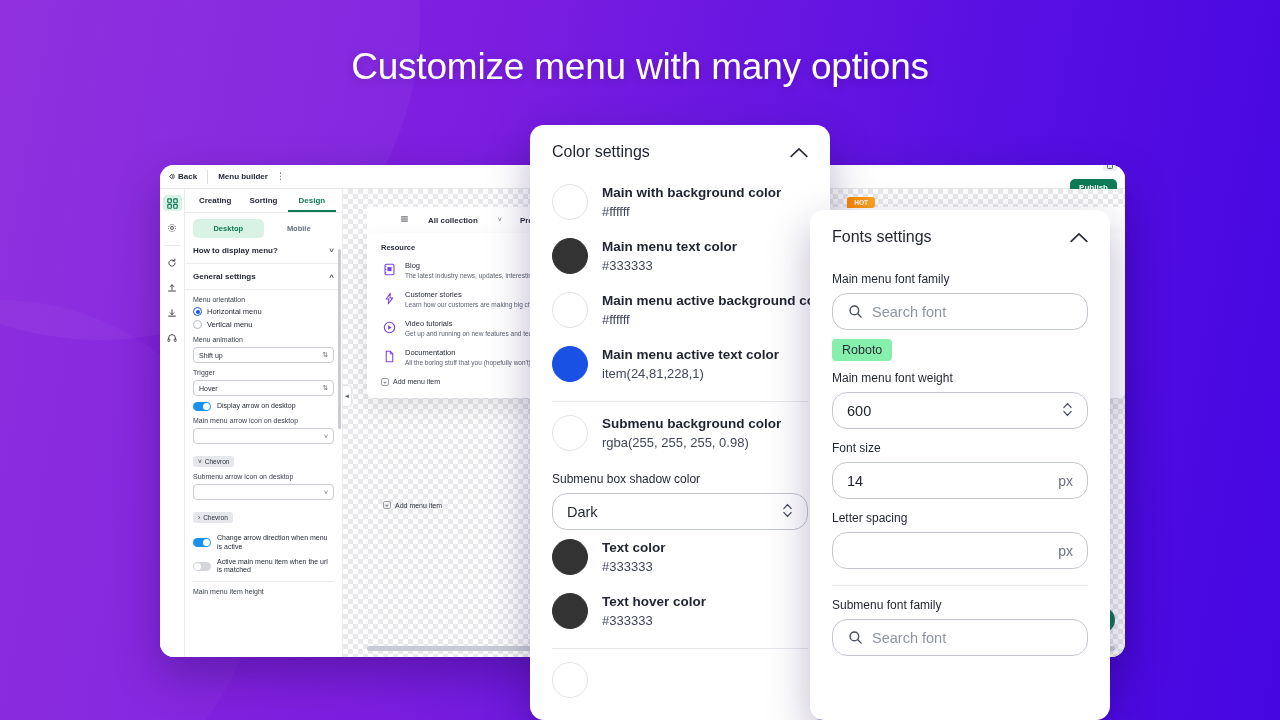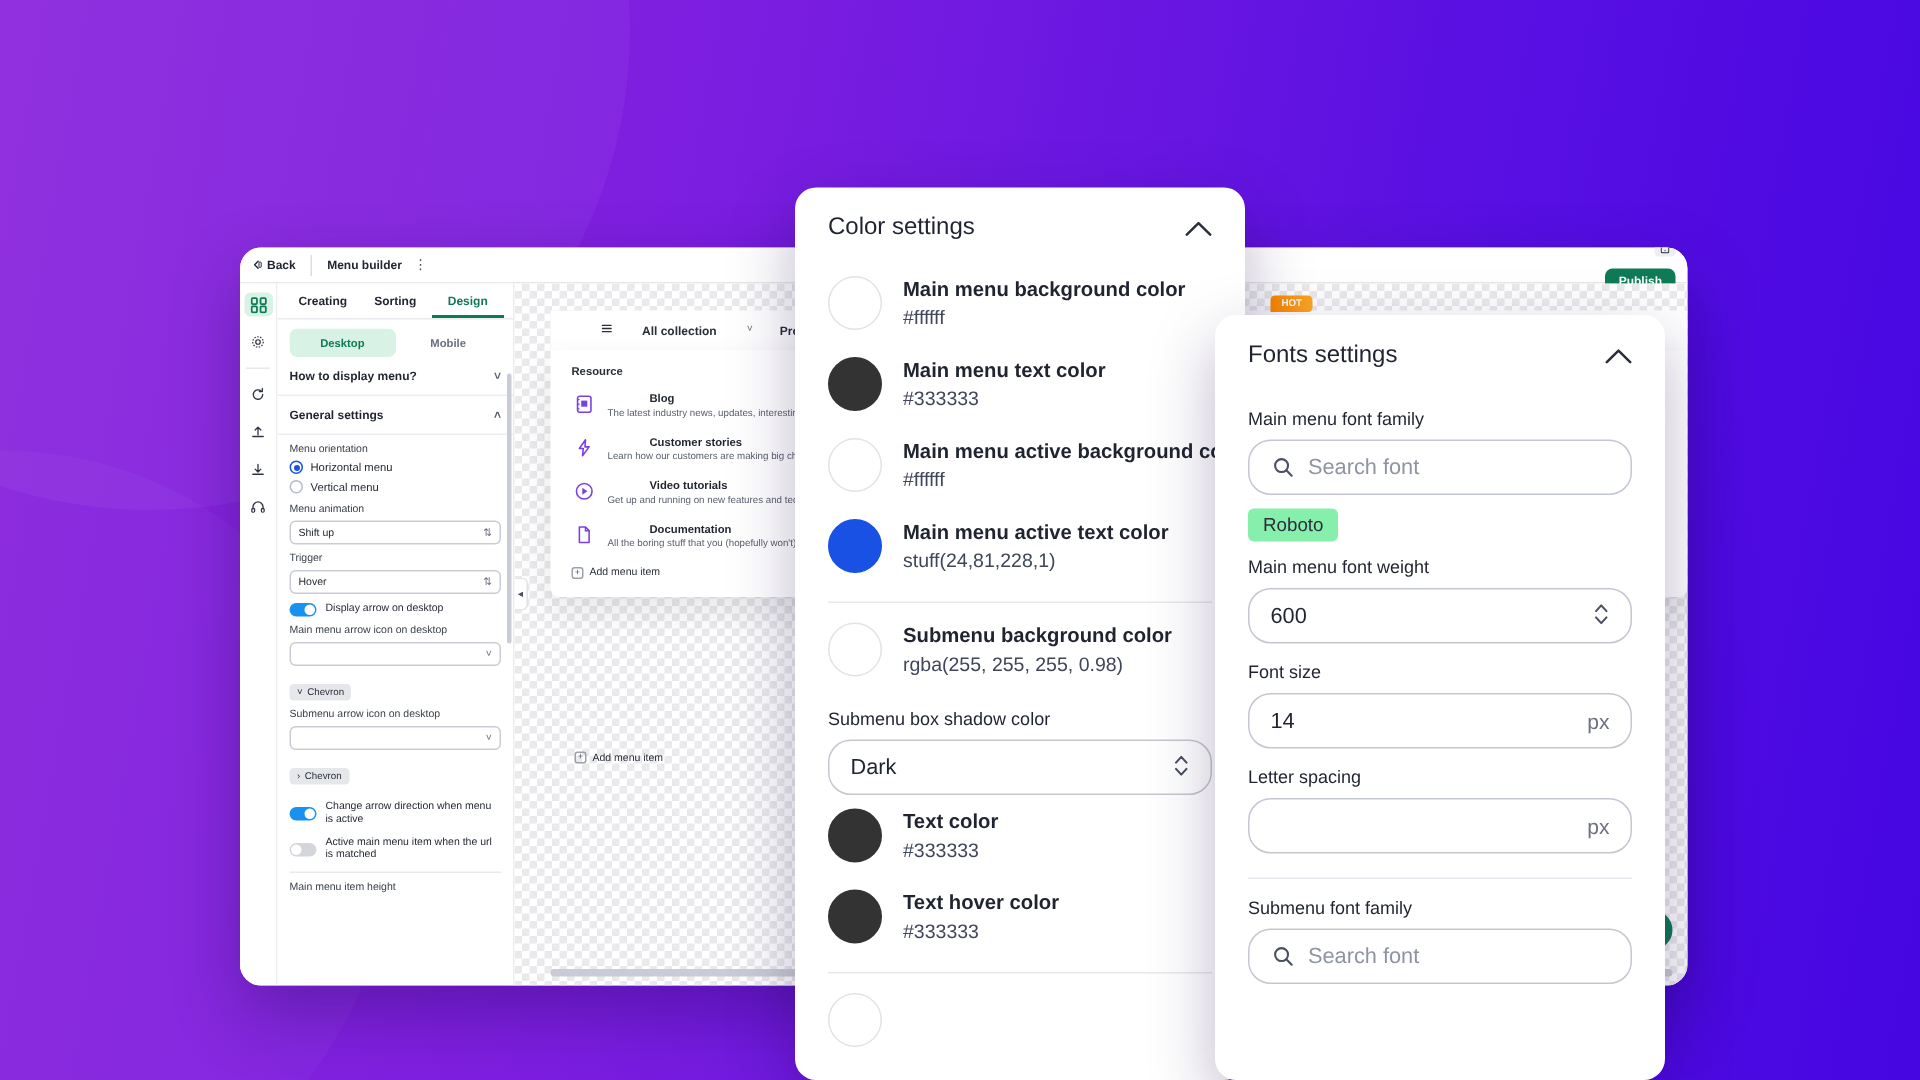--- a/index.html
+++ b/index.html
@@ -200,21 +200,21 @@
     box-shadow: 0 10px 22px rgba(20,20,40,0.10);
     border-radius: 0 0 6px 6px;
   }
   .dd-head { font-size:7.5px; font-weight:700; color:#2a2f3a; margin-bottom:9px; }
   .dd-row { display:flex; gap:8px; align-items:flex-start; margin-bottom:10px; }
   .dd-ico {
     width:16px;height:16px;flex:none;
     display:flex;align-items:center;justify-content:center;
     color:#7b3fe4;
   }
-  .dd-title { font-size:7.5px; font-weight:700; color:#1f2430; line-height:1.2;margin-left:28px;}
+  .dd-title { font-size:7.5px; font-weight:400; color:#1f2430; line-height:1.2;}
   .dd-desc { font-size:6.5px; color:#5b6170; line-height:1.25; margin-top:2px; white-space:nowrap; }
   .add-item {
     display:flex; align-items:center; gap:4px;
     font-size:7px; color:#2a2f3a; margin-top: 2px;
   }
   .plusbox {
     width:8px;height:8px;border:1px solid #9aa0ac;border-radius:2px;
     display:flex;align-items:center;justify-content:center;font-size:6px;line-height:1;color:#4a4f5c;
   }
   .add-item-2 { position:absolute; left: 40px; top: 312px; display:flex; align-items:center; gap:4px; font-size:7px; color:#2a2f3a; }
@@ -280,20 +280,21 @@
   .fdiv { height:1px; background:#e7e8ed; margin: 16px 0 4px 0; }
   .search-ico { width:16px;height:16px;flex:none;color:#4a5060;display:flex;align-items:center;justify-content:center;}
 </style>
 </head>
 <body>
 
 <div id="stage">
   <div class="bg-blob"></div>
   <div class="bg-blob2"></div>
 
+  <div class="headline">Customize menu with many options</div>
 
   <div id="appwin">
 
     <div class="app-topbar">
       <div class="tb-back">
         <svg width="7" height="7" viewBox="0 0 12 12">
           <path d="M7 2 L3 6 L7 10" fill="none" stroke="#1f2430" stroke-width="1.6" stroke-linecap="round" stroke-linejoin="round"></path>
           <rect x="8" y="3" width="2.5" height="6" rx="0.6" fill="none" stroke="#1f2430" stroke-width="1.1"></rect>
         </svg>
         <span>Back</span>
@@ -536,21 +537,21 @@
         <svg width="18" height="11" viewBox="0 0 18 11">
             <path d="M1.2 9.4 9 1.8l7.8 7.6" fill="none" stroke="#2a2f3a" stroke-width="1.7" stroke-linecap="round" stroke-linejoin="round"></path>
           </svg>
       </span>
     </div>
     <div class="panel-body">
 
       <div class="color-row">
         <span class="swatch" style="background:#ffffff"></span>
         <span class="crow-txt">
-          <span class="crow-name" style="display:block">Main menu background color</span>
+          <span class="crow-name" style="display:block">Main with background color</span>
           <span class="crow-val" style="display:block">#ffffff</span>
         </span>
       </div>
 
       <div class="color-row">
         <span class="swatch" style="background:#333333;border-color:#333333"></span>
         <span class="crow-txt">
           <span class="crow-name" style="display:block">Main menu text color</span>
           <span class="crow-val" style="display:block">#333333</span>
         </span>
@@ -561,21 +562,21 @@
         <span class="crow-txt">
           <span class="crow-name" style="display:block">Main menu active background color</span>
           <span class="crow-val" style="display:block">#ffffff</span>
         </span>
       </div>
 
       <div class="color-row">
         <span class="swatch" style="background:#1851e4;border-color:#1851e4"></span>
         <span class="crow-txt">
           <span class="crow-name" style="display:block">Main menu active text color</span>
-          <span class="crow-val" style="display:block">stuff(24,81,228,1)</span>
+          <span class="crow-val" style="display:block">item(24,81,228,1)</span>
         </span>
       </div>
 
       <div class="pdiv"></div>
 
       <div class="color-row">
         <span class="swatch" style="background:#ffffff"></span>
         <span class="crow-txt">
           <span class="crow-name" style="display:block">Submenu background color</span>
           <span class="crow-val" style="display:block">rgba(255, 255, 255, 0.98)</span>

